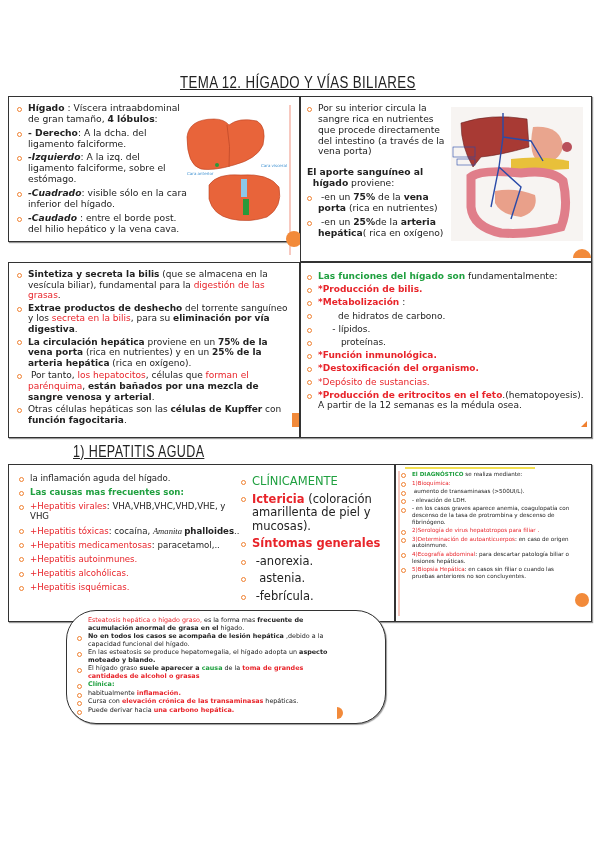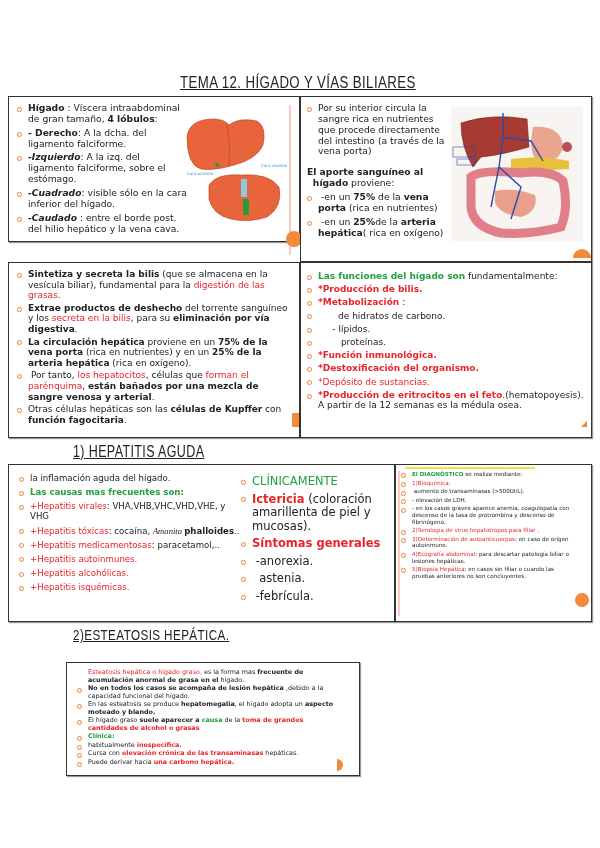--- a/index.html
+++ b/index.html
@@ -144,25 +144,25 @@
       <li style="margin-bottom: 2px;"><span style="color: rgb(232, 36, 42); white-space: pre-wrap;">2)Serología de virus hepatotropos para filiar .</span></li>
       <li style="margin-bottom: 2px;"><span style="color: rgb(232, 36, 42); white-space: pre-wrap;">3)Determinación de autoanticuerpos</span><span style="white-space: pre-wrap;">: en caso de origen autoinmune.</span></li>
       <li style="margin-bottom: 2px;"><span style="color: rgb(232, 36, 42); white-space: pre-wrap;">4)Ecografía abdominal</span><span style="white-space: pre-wrap;">: para descartar patología biliar o lesiones hepáticas.</span></li>
       <li style="margin-bottom: 2px;"><span style="color: rgb(232, 36, 42); white-space: pre-wrap;">5)Biopsia Hepática</span><span style="white-space: pre-wrap;">: en casos sin filiar o cuando las pruebas anteriores no son concluyentes.</span></li>
     </ul>
   <div class="dot" style="left:566px; top:128px; width:14px; height:14px;"></div>
 </div>
 
 <div class="abs title" style="left:73px; top:626px; font-size:15px;">2)ESTEATOSIS HEPÁTICA.</div>
 
-<div class="box" style="left:66px; top:662px; width:294px; height:114px;">
+<div class="box" style="left:66px; top:610px; width:320px; height:114px;border-radius:30px;">
   <ul class="b" id="s3" style="position:absolute; left:10px; top:6px; width:265px; font-size:6.4px;">
       <li class="nob" style="margin-bottom: 1px;"><span style="color: rgb(232, 36, 42); white-space: pre-wrap;">Esteatosis hepática o hígado graso,</span><span style="white-space: pre-wrap;"> es la forma mas </span><span style="font-weight: bold; white-space: pre-wrap;">frecuente de acumulación anormal de grasa en el</span><span style="white-space: pre-wrap;"> hígado.</span></li>
       <li style="margin-bottom: 1px;"><span style="font-weight: bold; white-space: pre-wrap;">No en todos los casos se acompaña de lesión hepática</span><span style="white-space: pre-wrap;"> ,debido a la capacidad funcional del hígado.</span></li>
-      <li style="margin-bottom: 1px;"><span style="white-space: pre-wrap;">En las esteatosis se produce </span><span style="font-weight: bold; white-space: pre-wrap;">hepatomegalia</span><span style="white-space: pre-wrap;">, el hígado adopta un </span><span style="font-weight: bold; white-space: pre-wrap;">aspecto moteado y blando.</span></li>
+      <li style="margin-bottom: 1px;"><span style="white-space: pre-wrap;">En las esteatosis se produce </span><span style="font-weight: normal; white-space: pre-wrap;">hepatomegalia</span><span style="white-space: pre-wrap;">, el hígado adopta un </span><span style="font-weight: bold; white-space: pre-wrap;">aspecto moteado y blando.</span></li>
       <li style="margin-bottom: 1px;"><span style="white-space: pre-wrap;">El hígado graso </span><span style="font-weight: bold; white-space: pre-wrap;">suele aparecer a </span><span style="color: rgb(32, 160, 64); font-weight: bold; white-space: pre-wrap;">causa</span><span style="white-space: pre-wrap;"> de la </span><span style="color: rgb(232, 36, 42); font-weight: bold; white-space: pre-wrap;">toma de grandes cantidades de alcohol o grasas</span></li>
       <li style="margin-bottom: 1px;"><span style="color: rgb(32, 160, 64); font-weight: bold; white-space: pre-wrap;">Clínica:</span></li>
-      <li style="margin-bottom: 1px;"><span style="white-space: pre-wrap;">habitualmente </span><span style="color: rgb(232, 36, 42); font-weight: bold; white-space: pre-wrap;">inespecífica.</span></li>
+      <li style="margin-bottom: 1px;"><span style="white-space: pre-wrap;">habitualmente </span><span style="color: rgb(232, 36, 42); font-weight: bold; white-space: pre-wrap;">inflamación.</span></li>
       <li style="margin-bottom: 1px;"><span style="white-space: pre-wrap;">Cursa con </span><span style="color: rgb(232, 36, 42); font-weight: bold; white-space: pre-wrap;">elevación crónica de las transaminasas</span><span style="white-space: pre-wrap;"> hepáticas.</span></li>
       <li style="margin-bottom: 1px;"><span style="white-space: pre-wrap;">Puede derivar hacia </span><span style="color: rgb(232, 36, 42); font-weight: bold; white-space: pre-wrap;">una carbono hepática.</span></li>
     </ul>
   <div class="dot" style="left:264px; top:96px; width:12px; height:12px; clip-path:inset(0 0 0 50%);"></div>
 </div>
 
 </body></html>

